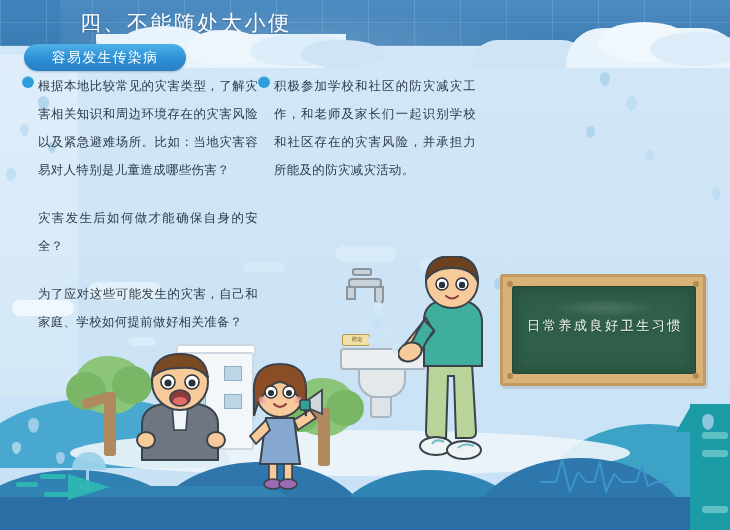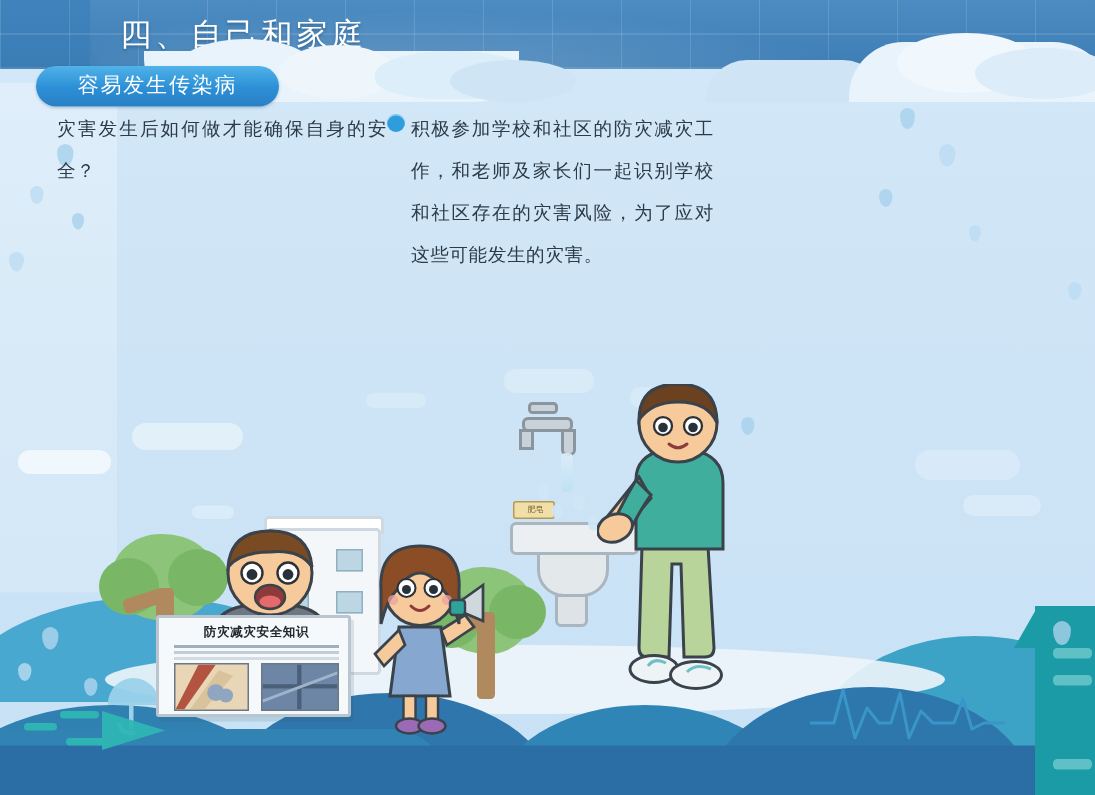--- a/index.html
+++ b/index.html
@@ -110,21 +110,21 @@
     color:#ffffff; font-size:14px; line-height:27px; text-align:center; letter-spacing:1.2px;
     font-family:"DejaVu Serif", serif; white-space:nowrap; }
 
   
   .col { position:absolute; }
   .col-1 { left:22px;  top:72px; width:236px; }
   .col-2 { left:258px; top:72px; width:218px; }
   .col-3 { left:478px; top:72px; width:236px; }
 
   .para { position:relative; padding-left:16px; margin-bottom:0; }
-  .para.nobullet { padding-left:16px; }
+  .para.nobullet { padding-left:16px;margin-top:20px; }
   .bullet { position:absolute; left:0; top:4px; width:12px; height:12px; border-radius:50%;
     background:#2e9ddb; box-shadow:0 1px 0 rgba(255,255,255,.45) inset; }
   .ptext { color:#2d3b48; font-size:12.4px; line-height:28px; letter-spacing:.4px;
     font-family:"DejaVu Serif", serif; text-align:justify; }
   .col-3 .ptext { line-height:28.5px; }
 
   
   .tree { position:absolute; }
   .tree .crown { position:absolute; background:#8cc47a; border-radius:48% 52% 46% 54% / 52% 48% 54% 46%; }
   .tree .crown2 { position:absolute; background:#79b767; border-radius:50%; }
@@ -310,42 +310,20 @@
     <circle cx="53" cy="32" r="6" fill="#ffffff" stroke="#2b3138" stroke-width="1.4"></circle>
     <circle cx="35" cy="33" r="3" fill="#27313b"></circle>
     <circle cx="53" cy="33" r="3" fill="#27313b"></circle>
     <path d="M38 44 Q44 50 50 44" fill="none" stroke="#8f3a3a" stroke-width="2" stroke-linecap="round"></path>
     <circle cx="26" cy="40" r="3.4" fill="#eda1a1" opacity=".75"></circle>
     <circle cx="62" cy="40" r="3.4" fill="#eda1a1" opacity=".75"></circle>
     <path d="M72 40 L86 30 L86 54 L72 48 Z" fill="#cfd8dd" stroke="#3a424b" stroke-width="1.8"></path>
     <rect x="64" y="40" width="10" height="10" rx="2" fill="#2fa39a" stroke="#3a424b" stroke-width="1.6"></rect>
   </svg>
 
-  <div class="poster">
-    <div class="poster-title">防灾减灾安全知识</div>
-    <div class="poster-rule" style="top:18px;"></div>
-    <div class="poster-rule" style="top:22px; opacity:.6;"></div>
-    <div class="poster-rule" style="top:26px; opacity:.4;"></div>
-    <div class="poster-img pimg-l">
-      <svg width="100%" height="100%" viewBox="0 0 50 32" preserveAspectRatio="none">
-        <path d="M0 32 L16 0 L28 0 L6 32 Z" fill="#b2543f"></path>
-        <path d="M10 32 L30 4 L40 8 L20 32 Z" fill="#d8c39a"></path>
-        <circle cx="28" cy="20" r="6" fill="#8fa5c0"></circle>
-        <circle cx="35" cy="22" r="5" fill="#8fa5c0"></circle>
-      </svg>
-    </div>
-    <div class="poster-img pimg-r">
-      <svg width="100%" height="100%" viewBox="0 0 52 32" preserveAspectRatio="none">
-        <rect width="52" height="32" fill="#6d86a5"></rect>
-        <rect y="14" width="52" height="3" fill="#4b5f78"></rect>
-        <rect x="24" width="3" height="32" fill="#4b5f78"></rect>
-        <path d="M0 26 L52 6" stroke="#9fb3cb" stroke-width="2" fill="none"></path>
-      </svg>
-    </div>
-  </div>
 
   <div class="faucet-knob"></div>
   <div class="faucet-col"></div>
   <div class="faucet-body"></div>
   <div class="faucet-stem"></div>
   <div class="water"></div>
   <div class="sink"></div>
   <div class="sink-bowl"></div>
   <div class="sink-ped"></div>
   <div class="soap">
@@ -368,45 +346,62 @@
     <ellipse cx="12" cy="96" rx="12" ry="9" fill="#f6ca9a" stroke="#3a424b" stroke-width="2" transform="rotate(-22 12 96)"></ellipse>
     <ellipse cx="54" cy="26" rx="26" ry="26" fill="#f6ca9a" stroke="#3a424b" stroke-width="2"></ellipse>
     <path d="M28 24 Q28 0 54 0 Q80 0 80 26 Q74 12 54 12 Q36 12 28 24 Z" fill="#6b4120" stroke="#3a424b" stroke-width="2"></path>
     <circle cx="44" cy="28" r="6" fill="#ffffff" stroke="#2b3138" stroke-width="1.5"></circle>
     <circle cx="64" cy="28" r="6" fill="#ffffff" stroke="#2b3138" stroke-width="1.5"></circle>
     <circle cx="44" cy="29" r="3.2" fill="#27313b"></circle>
     <circle cx="64" cy="29" r="3.2" fill="#27313b"></circle>
     <path d="M48 40 Q54 45 60 40" fill="none" stroke="#8f3a3a" stroke-width="2" stroke-linecap="round"></path>
   </svg>
 
+  <div class="board-frame">
+    <div class="board-inner">
+      <div class="board-scuff"></div>
+      <div class="board-text">日常养成良好卫生习惯</div>
+    </div>
+    <div class="board-tack" style="left:4px;   top:4px;"></div>
+    <div class="board-tack" style="left:190px; top:4px;"></div>
+    <div class="board-tack" style="left:4px;   top:96px;"></div>
+    <div class="board-tack" style="left:190px; top:96px;"></div>
+  </div>
 
   <div class="header-band">
     <div class="header-grid"></div>
     <div class="header-sheen"></div>
     <div class="header-round"></div>
   </div>
-  <div class="page-title">四、自己和家庭</div>
+  <div class="page-title">四、不能随处大小便</div>
 
   <div class="cloud cl-a"></div>
   <div class="cloud cl-b"></div>
   <div class="cloud cl-c"></div>
   <div class="cloud cl-d"></div>
   <div class="cloud cl-e"></div>
   <div class="cloud cl-r4"></div>
   <div class="cloud cl-r1"></div>
   <div class="cloud cl-r2"></div>
   <div class="cloud cl-r3"></div>
 
   <div class="badge">容易发生传染病</div>
 
   <div class="col col-1">
+      <div class="para">
+        <span class="bullet"></span>
+        <div class="ptext">根据本地比较常见的灾害类型，了解灾害相关知识和周边环境存在的灾害风险以及紧急避难场所。比如：当地灾害容易对人特别是儿童造成哪些伤害？</div>
+      </div>
       <div class="para nobullet">
         <div class="ptext">灾害发生后如何做才能确保自身的安全？</div>
+      </div>
+      <div class="para nobullet">
+        <div class="ptext">为了应对这些可能发生的灾害，自己和家庭、学校如何提前做好相关准备？</div>
       </div>
     </div>
   <div class="col col-2">
       <div class="para">
         <span class="bullet"></span>
-        <div class="ptext">积极参加学校和社区的防灾减灾工作，和老师及家长们一起识别学校和社区存在的灾害风险，为了应对这些可能发生的灾害。</div>
+        <div class="ptext">积极参加学校和社区的防灾减灾工作，和老师及家长们一起识别学校和社区存在的灾害风险，并承担力所能及的防灾减灾活动。</div>
       </div>
     </div>
 
 </div>
 
 </body></html>

